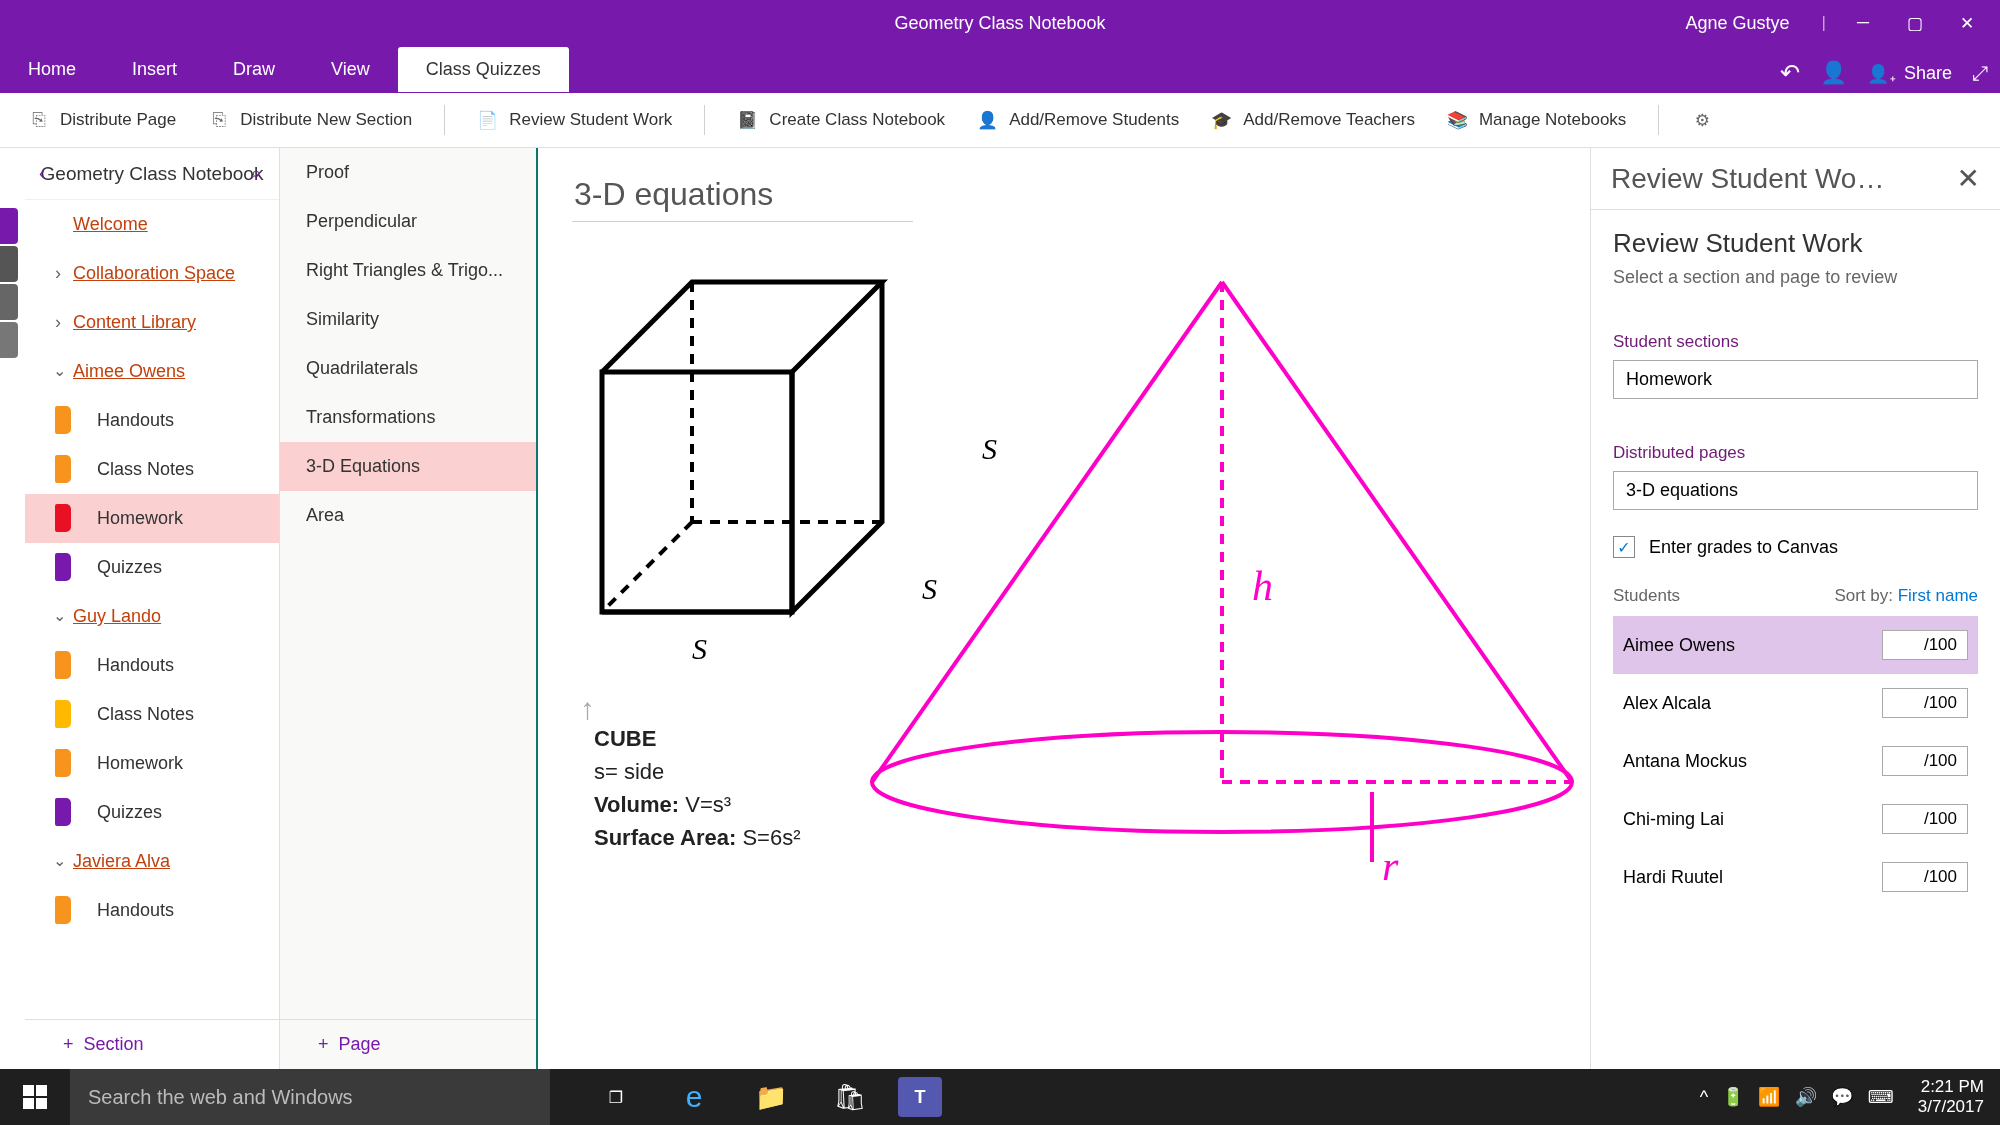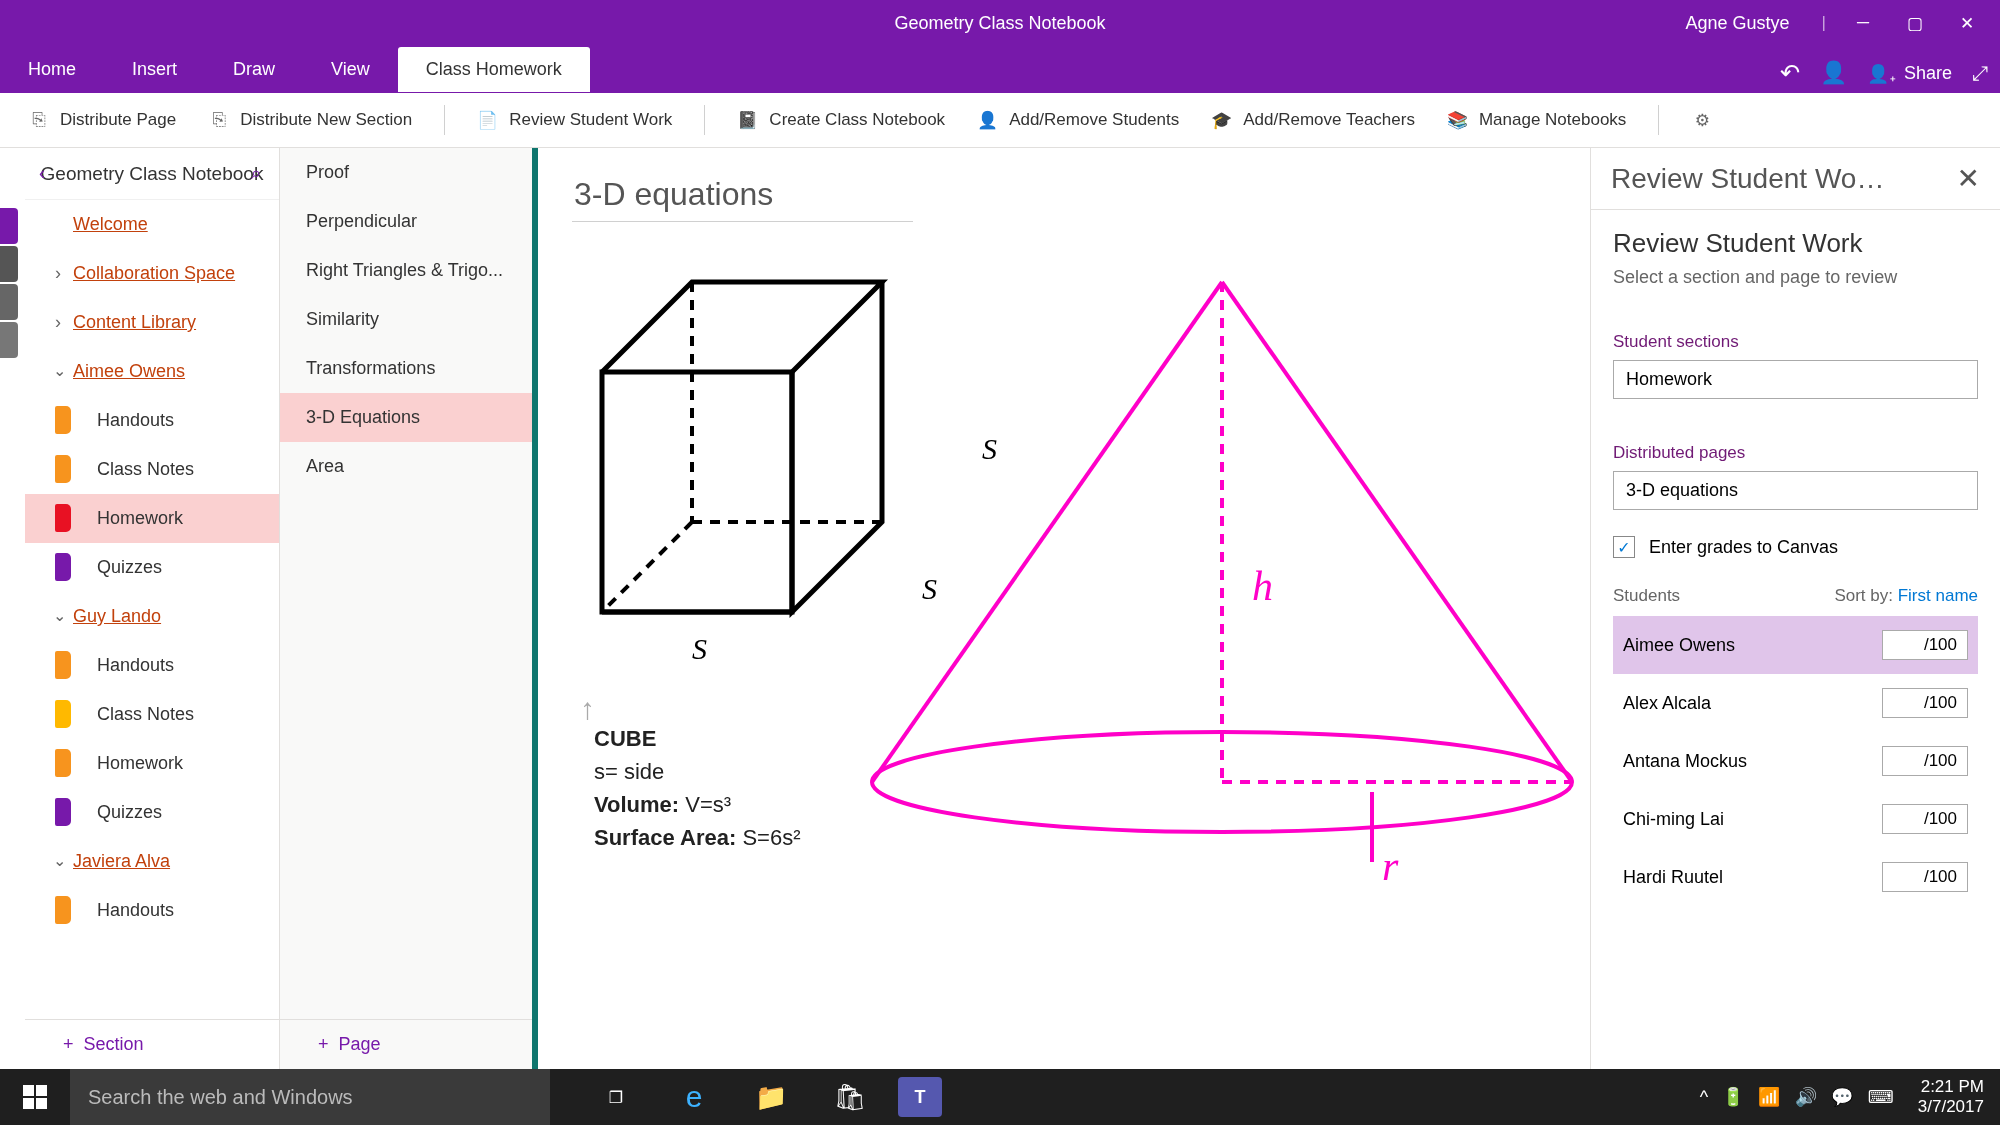--- a/index.html
+++ b/index.html
@@ -42,21 +42,21 @@
 .sb-item { padding: 14px 18px 14px 48px; font-size: 18px; color: #c2410c; cursor: pointer; position: relative; text-decoration: underline; }
 .sb-item.top { padding-left: 48px; }
 .sb-item.expandable::before { content:"›"; position:absolute; left: 30px; color:#666; font-size: 18px;}
 .sb-item.expanded::before { content:"⌄"; position:absolute; left: 28px; color:#666; font-size: 16px; top: 14px;}
 .sb-sub { padding: 14px 18px 14px 72px; font-size: 18px; color: #333; cursor: pointer; position: relative;}
 .sb-sub .color-tab { position: absolute; left: 30px; width: 16px; height: 28px; border-radius: 2px 5px 5px 2px; top: 10px;}
 .sb-sub.selected { background: #fad0d0; }
 .add-row { border-top: 1px solid #e1dfdd; padding: 14px 18px 14px 38px; font-size: 18px; color: #7719AA; cursor: pointer; display:flex; align-items:center; gap:10px;}
 
 
-.sidebar2 { width: 258px; border-right: 6px solid #0f766e; display: flex; flex-direction: column; background:#f9f9f8;}
+.sidebar2 { width: 258px; border-right: 2px solid #0f766e; display: flex; flex-direction: column; background:#f9f9f8;}
 .pg-item { padding: 14px 26px; font-size: 18px; color: #333; cursor: pointer; white-space: nowrap; overflow: hidden; text-overflow: ellipsis;}
 .pg-item.selected { background: #fad0d0; }
 .pg-list { flex:1; }
 
 
 .canvas { flex: 1; background: white; padding: 24px 34px; position: relative; overflow: hidden;}
 .page-title { font-size: 32px; color: #555; font-weight:300; border-bottom: 1px solid #d0d0d0; display: inline-block; padding: 4px 140px 8px 2px; margin-bottom: 20px;}
 .cube-area { position: relative; height: 600px;}
 .formula-block { position: absolute; left: 22px; top: 480px; font-size: 22px; color:#222; line-height:1.5;}
 .formula-block .bold { font-weight: 700;}
@@ -101,21 +101,21 @@
     <span class="win-btn">▢</span>
     <span class="win-btn">✕</span>
   </div>
 </div>
 
 <div class="ribbon-tabs">
   <div class="rtab">Home</div>
   <div class="rtab">Insert</div>
   <div class="rtab">Draw</div>
   <div class="rtab">View</div>
-  <div class="rtab active">Class Homework</div>
+  <div class="rtab active">Class Quizzes</div>
   <div class="ribbon-right">
     <span style="font-size:24px;">↶</span>
     <span style="font-size:22px;">👤</span>
     <span class="share-btn">
       <span>👤₊</span>
       <span>Share</span>
     </span>
     <span style="font-size:20px;">⤢</span>
   </div>
 </div>
@@ -194,20 +194,21 @@
         <span>Section</span>
       </div>
   </div>
 
   <div class="sidebar2">
     <div class="pg-list" id="pg-list">
         <div class="pg-item">Proof</div>
         <div class="pg-item">Perpendicular</div>
         <div class="pg-item">Right Triangles &amp; Trigo...</div>
         <div class="pg-item">Similarity</div>
+        <div class="pg-item">Quadrilaterals</div>
         <div class="pg-item">Transformations</div>
         <div class="pg-item selected">3-D Equations</div>
         <div class="pg-item">Area</div>
       </div>
     <div class="add-row">
         <span>+</span>
         <span>Page</span>
       </div>
   </div>
 

